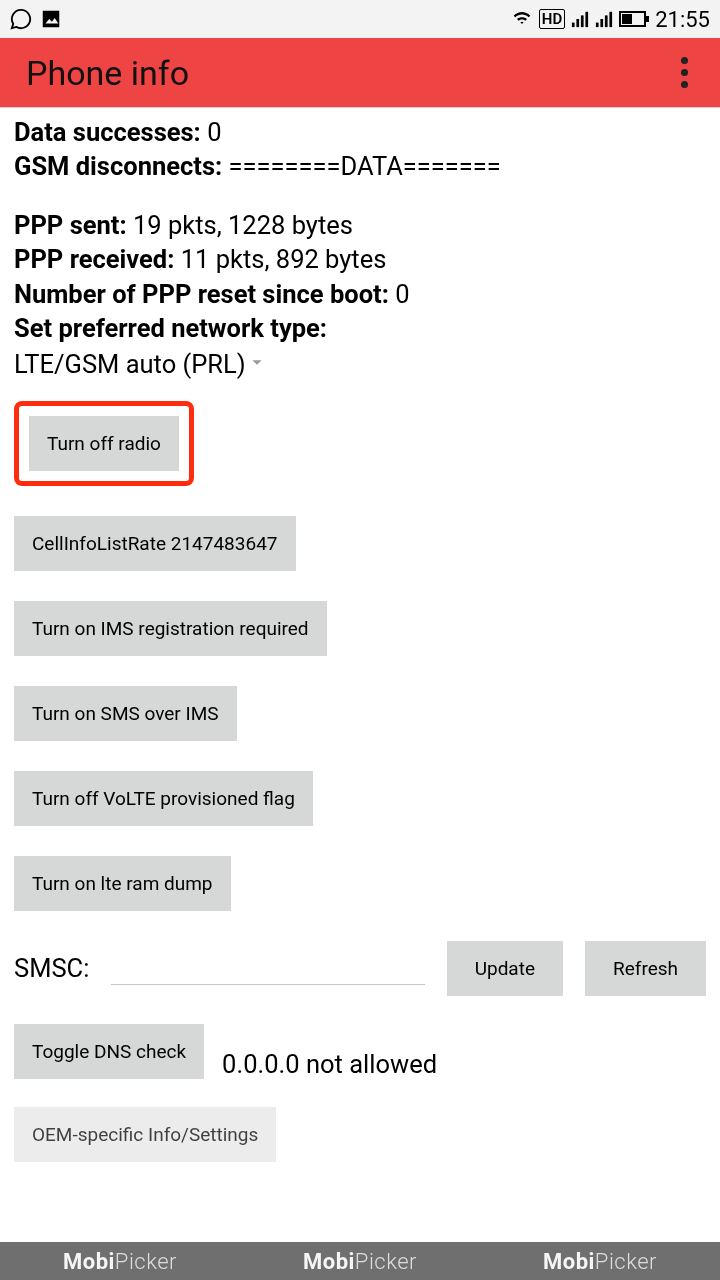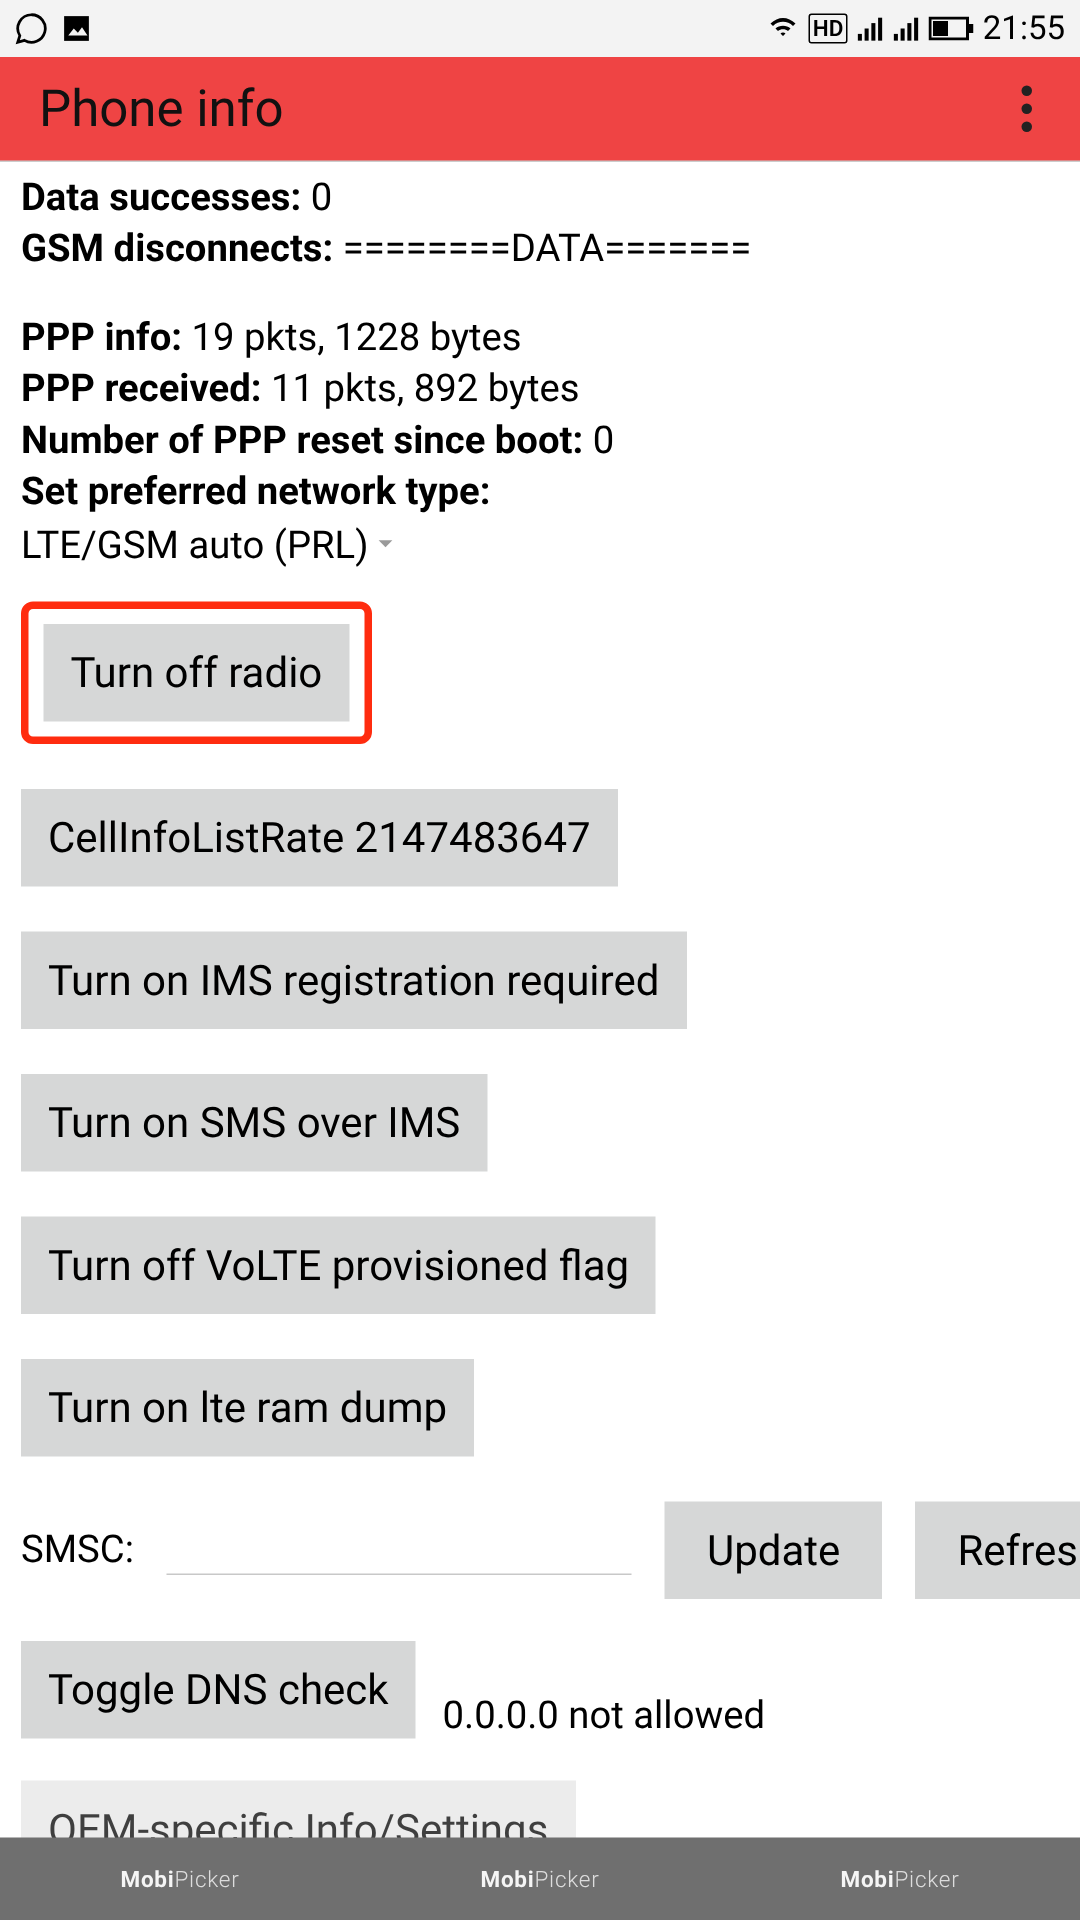--- a/index.html
+++ b/index.html
@@ -68,21 +68,21 @@
   .spinner-text {
     font-size: 25.5px;
     color: #000;
   }
   .chevron svg { fill: #9a9a9a; }
   .btn-row { margin-bottom: 30px; display: flex; align-items: flex-end; gap: 10px;}
   .btn {
     display: inline-block;
     background: #d6d7d7;
     color: #000;
-    font-size: 28px;
+    font-size: 19px;
     padding: 16px 18px;
     border: none;
     text-align: left;
     font-family: inherit;
   }
   .highlight-box {
     border: 5px solid #ff2c0f;
     border-radius: 8px;
     display: inline-block;
     padding: 10px;
@@ -113,27 +113,27 @@
     display: flex;
     align-items: flex-end;
     gap: 18px;
     margin-bottom: 28px;
   }
   .dns-text { font-size: 25.5px; }
   .watermark-bar {
     position: absolute;
     left: 0; bottom: 0;
     width: 100%;
-    height: 55px;
+    height: 38px;
     background: #6f6f6f;
     display: flex;
     justify-content: space-around;
     align-items: center;
     color: #ddd;
-    font-size: 15px;
+    font-size: 22px;
     font-weight: 700;
     letter-spacing: 0.5px;
   }
   .watermark-bar span.light { color: #f5f5f5; }
   .watermark-bar span.thin { font-weight: 300; }
   .hd-text { font-size: 15px; font-weight: 600; border: 1.5px solid #000; padding: 0 2px; border-radius: 2px; }
 </style>
 </head>
 <body>
 
@@ -202,21 +202,21 @@
     <span>0</span>
   </div>
   <div class="info-line">
     <b>GSM disconnects:</b>
     <span>========DATA=======</span>
   </div>
 
   <div class="spacer"></div>
 
   <div class="info-line">
-    <b>PPP info:</b>
+    <b>PPP sent:</b>
     <span>19 pkts, 1228 bytes</span>
   </div>
   <div class="info-line">
     <b>PPP received:</b>
     <span>11 pkts, 892 bytes</span>
   </div>
   <div class="info-line">
     <b>Number of PPP reset since boot:</b>
     <span>0</span>
   </div>

